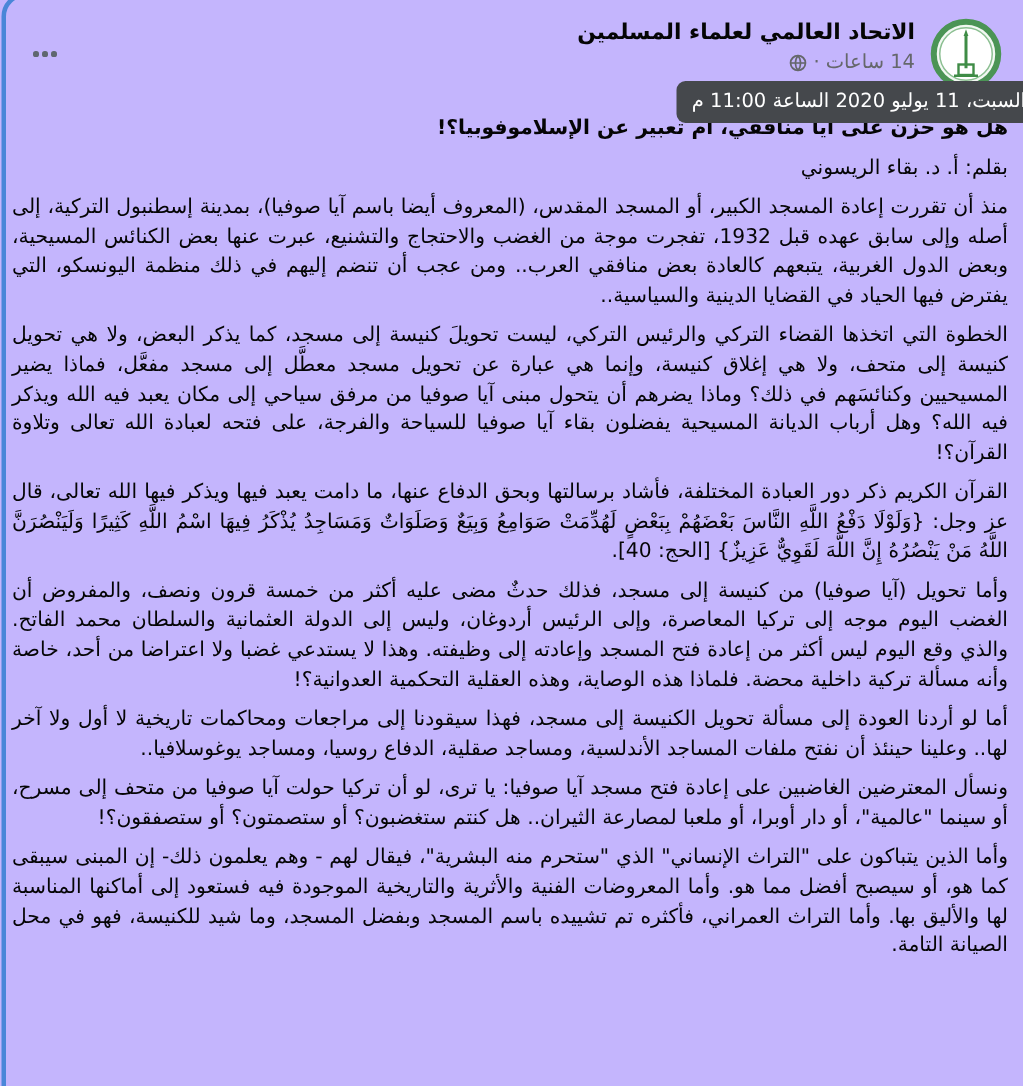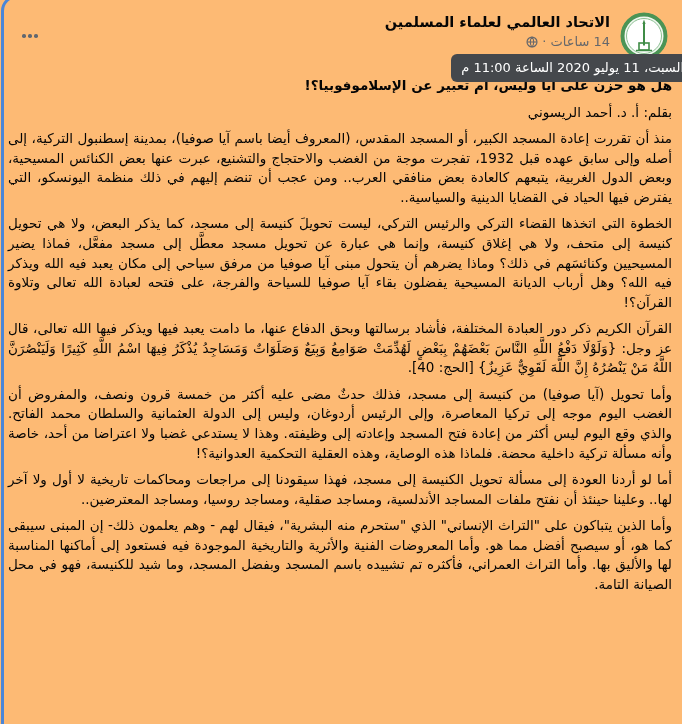--- a/index.html
+++ b/index.html
@@ -8,21 +8,21 @@
     width: 682px;
     height: 724px;
     overflow: hidden;
     background: #ffffff;
     font-family: "DejaVu Sans", sans-serif;
   }
   .card {
     position: relative;
     width: 682px;
     height: 724px;
-    background: #fdba74;
+    background: #c4b5fd;
   }
   .highlight-border {
     position: absolute;
     top: -5px;
     left: 1px;
     width: 745px;
     height: 790px;
     border: 3px solid #4a86d8;
     border-radius: 16px;
     pointer-events: none;
@@ -135,24 +135,25 @@
       <span class="dot"></span>
       <span class="dot"></span>
       <span class="dot"></span>
     </button>
 
   </div>
 
   <div class="tooltip">السبت، 11 يوليو 2020 الساعة 11:00 م</div>
 
   <div class="post-body">
-    <p class="post-title">هل هو حزن على آيا وليس، أم تعبير عن الإسلاموفوبيا؟!</p>
-    <p>بقلم: أ. د. أحمد الريسوني</p>
+    <p class="post-title">هل هو حزن على آيا منافقي، أم تعبير عن الإسلاموفوبيا؟!</p>
+    <p>بقلم: أ. د. بقاء الريسوني</p>
     <p>منذ أن تقررت إعادة المسجد الكبير، أو المسجد المقدس، (المعروف أيضا باسم آيا صوفيا)، بمدينة إسطنبول التركية، إلى أصله وإلى سابق عهده قبل 1932، تفجرت موجة من الغضب والاحتجاج والتشنيع، عبرت عنها بعض الكنائس المسيحية، وبعض الدول الغربية، يتبعهم كالعادة بعض منافقي العرب.. ومن عجب أن تنضم إليهم في ذلك منظمة اليونسكو، التي يفترض فيها الحياد في القضايا الدينية والسياسية..</p>
     <p>الخطوة التي اتخذها القضاء التركي والرئيس التركي، ليست تحويلَ كنيسة إلى مسجد، كما يذكر البعض، ولا هي تحويل كنيسة إلى متحف، ولا هي إغلاق كنيسة، وإنما هي عبارة عن تحويل مسجد معطَّل إلى مسجد مفعَّل، فماذا يضير المسيحيين وكنائسَهم في ذلك؟ وماذا يضرهم أن يتحول مبنى آيا صوفيا من مرفق سياحي إلى مكان يعبد فيه الله ويذكر فيه الله؟ وهل أرباب الديانة المسيحية يفضلون بقاء آيا صوفيا للسياحة والفرجة، على فتحه لعبادة الله تعالى وتلاوة القرآن؟!</p>
     <p>القرآن الكريم ذكر دور العبادة المختلفة، فأشاد برسالتها وبحق الدفاع عنها، ما دامت يعبد فيها ويذكر فيها الله تعالى، قال عز وجل: {وَلَوْلَا دَفْعُ اللَّهِ النَّاسَ بَعْضَهُمْ بِبَعْضٍ لَهُدِّمَتْ صَوَامِعُ وَبِيَعٌ وَصَلَوَاتٌ وَمَسَاجِدُ يُذْكَرُ فِيهَا اسْمُ اللَّهِ كَثِيرًا وَلَيَنْصُرَنَّ اللَّهُ مَنْ يَنْصُرُهُ إِنَّ اللَّهَ لَقَوِيٌّ عَزِيزٌ} [الحج: 40].</p>
     <p>وأما تحويل (آيا صوفيا) من كنيسة إلى مسجد، فذلك حدثٌ مضى عليه أكثر من خمسة قرون ونصف، والمفروض أن الغضب اليوم موجه إلى تركيا المعاصرة، وإلى الرئيس أردوغان، وليس إلى الدولة العثمانية والسلطان محمد الفاتح. والذي وقع اليوم ليس أكثر من إعادة فتح المسجد وإعادته إلى وظيفته. وهذا لا يستدعي غضبا ولا اعتراضا من أحد، خاصة وأنه مسألة تركية داخلية محضة. فلماذا هذه الوصاية، وهذه العقلية التحكمية العدوانية؟!</p>
-    <p>أما لو أردنا العودة إلى مسألة تحويل الكنيسة إلى مسجد، فهذا سيقودنا إلى مراجعات ومحاكمات تاريخية لا أول ولا آخر لها.. وعلينا حينئذ أن نفتح ملفات المساجد الأندلسية، ومساجد صقلية، ومساجد روسيا، ومساجد المعترضين..</p>
+    <p>أما لو أردنا العودة إلى مسألة تحويل الكنيسة إلى مسجد، فهذا سيقودنا إلى مراجعات ومحاكمات تاريخية لا أول ولا آخر لها.. وعلينا حينئذ أن نفتح ملفات المساجد الأندلسية، ومساجد صقلية، الدفاع روسيا، ومساجد يوغوسلافيا..</p>
+    <p>ونسأل المعترضين الغاضبين على إعادة فتح مسجد آيا صوفيا: يا ترى، لو أن تركيا حولت آيا صوفيا من متحف إلى مسرح، أو سينما "عالمية"، أو دار أوبرا، أو ملعبا لمصارعة الثيران.. هل كنتم ستغضبون؟ أو ستصمتون؟ أو ستصفقون؟!</p>
     <p>وأما الذين يتباكون على "التراث الإنساني" الذي "ستحرم منه البشرية"، فيقال لهم - وهم يعلمون ذلك- إن المبنى سيبقى كما هو، أو سيصبح أفضل مما هو. وأما المعروضات الفنية والأثرية والتاريخية الموجودة فيه فستعود إلى أماكنها المناسبة لها والأليق بها. وأما التراث العمراني، فأكثره تم تشييده باسم المسجد وبفضل المسجد، وما شيد للكنيسة، فهو في محل الصيانة التامة.</p>
 
   </div>
 
 </div>
 
 </body></html>

